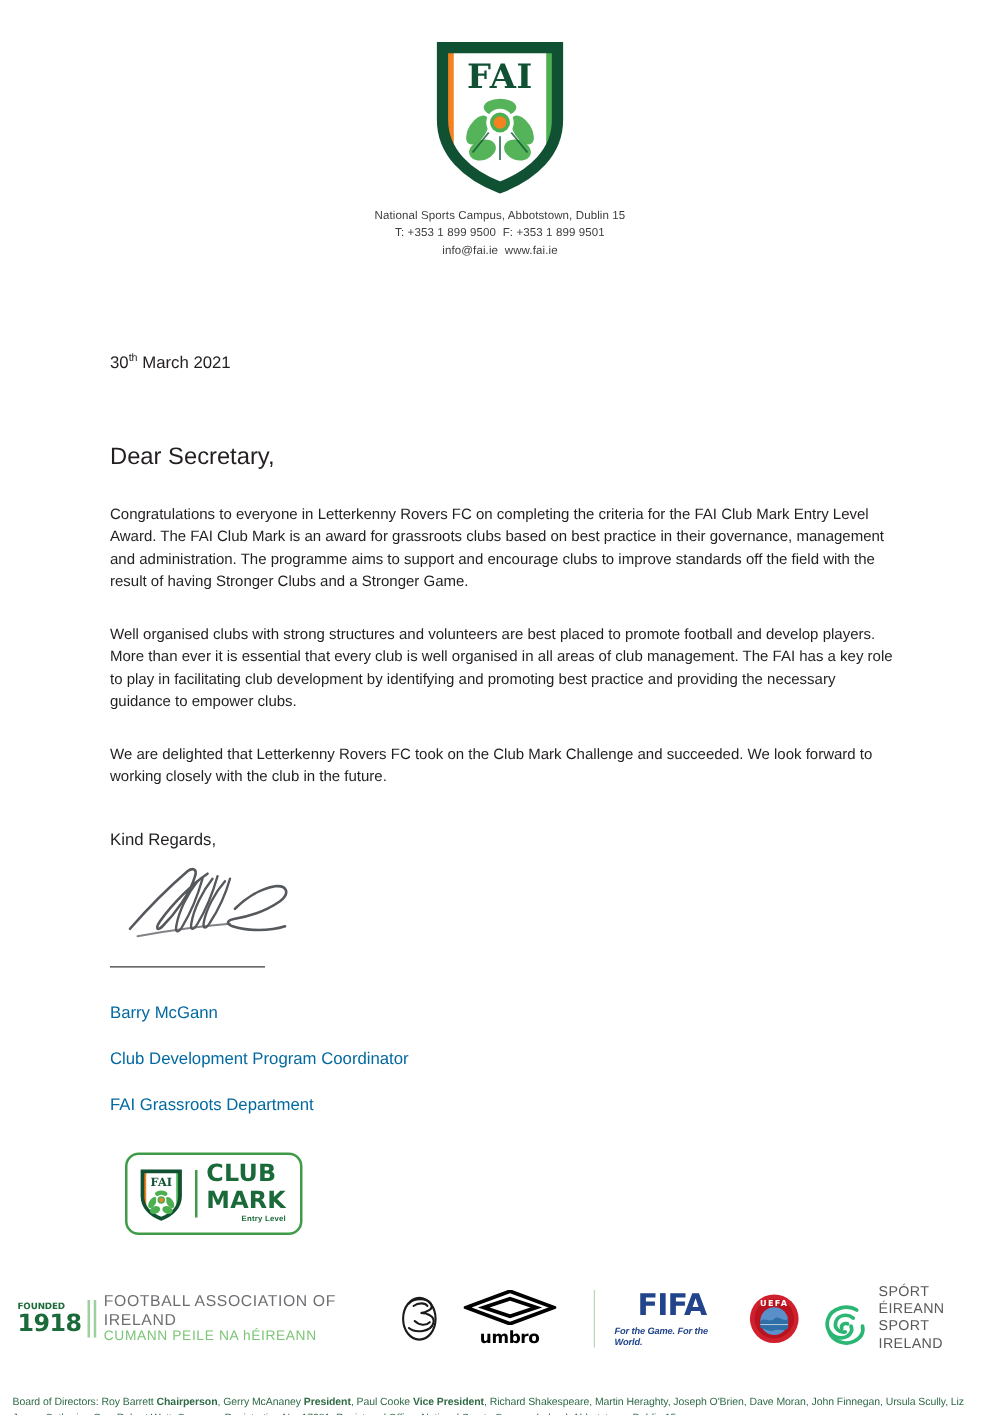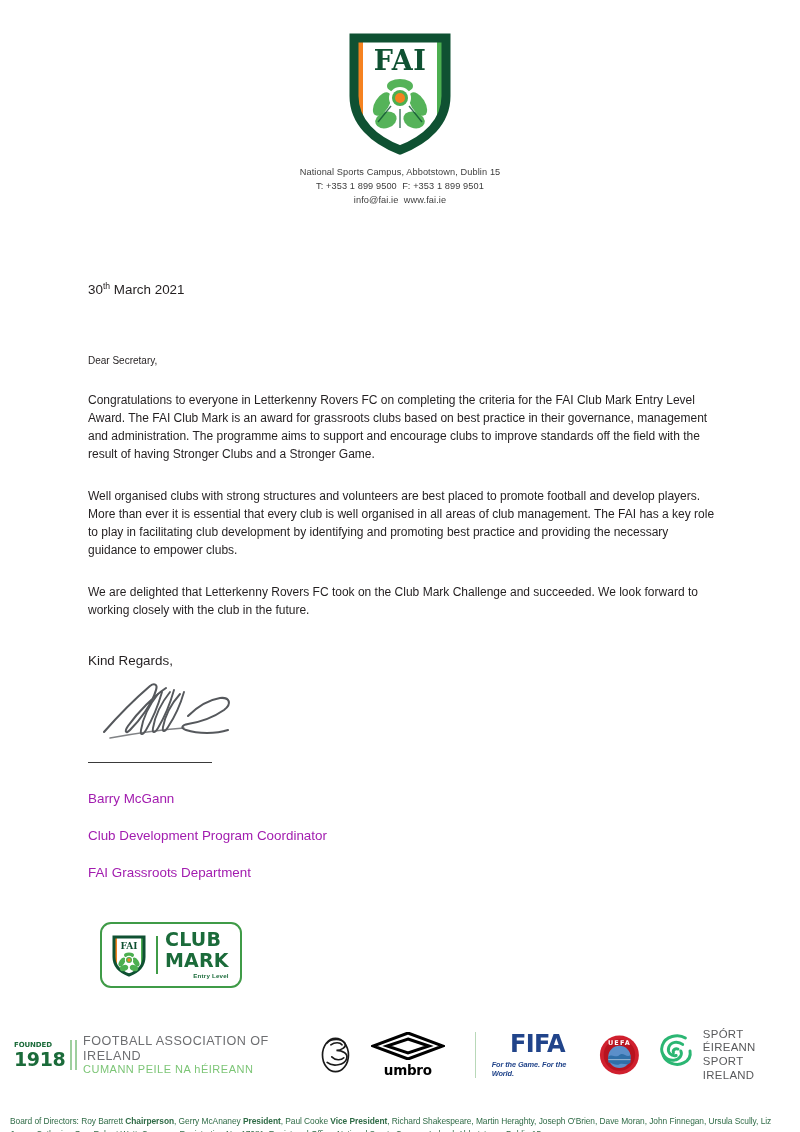--- a/index.html
+++ b/index.html
@@ -50,21 +50,21 @@
     font-size: 13.4px;
     color: #231f20;
     margin-bottom: 58px;
   }
   .date-line sup {
     font-size: 8.6px;
     vertical-align: super;
     line-height: 0;
   }
   .salutation {
-    font-size: 10px;
+    font-size: 19px;
     margin-bottom: 25px;
   }
   .para {
     font-size: 12px;
     line-height: 1.50;
     margin: 0 0 24px 0;
     text-align: left;
     color: #231f20;
   }
   .para:last-of-type { margin-bottom: 0; }
@@ -91,21 +91,21 @@
   .sig-rule {
     width: 124px;
     height: 0;
     border-top: 1.6px solid #3a3a3a;
     margin-top: 12px;
     margin-bottom: 28px;
   }
   .sig-name, .sig-role, .sig-dept {
     font-size: 13.4px;
     margin-bottom: 22px;
-    color: #a21caf;
+    color: #0369a1;
   }
   .sig-dept { margin-bottom: 0; }
 
   
   .clubmark {
     position: absolute;
     left: 100px;
     top: 922px;
     width: 142px;
     height: 66px;
@@ -257,21 +257,21 @@
     font-weight: bold;
     color: #21448a;
     margin-top: 4px;
     letter-spacing: -0.1px;
   }
 
   .uefa-logo { width: 44px; height: 44px; margin-right: 14px; }
 
   .sportireland {
     display: flex;
-    align-items: flex-start;
+    align-items: flex-end;
   }
   .si-spiral { width: 44px; height: 44px; margin-right: 8px; }
   .si-text { display: flex; flex-direction: column; line-height: 1.2; }
   .si-line {
     font-size: 11.4px;
     color: #58595b;
     letter-spacing: 0.3px;
   }
 
   

